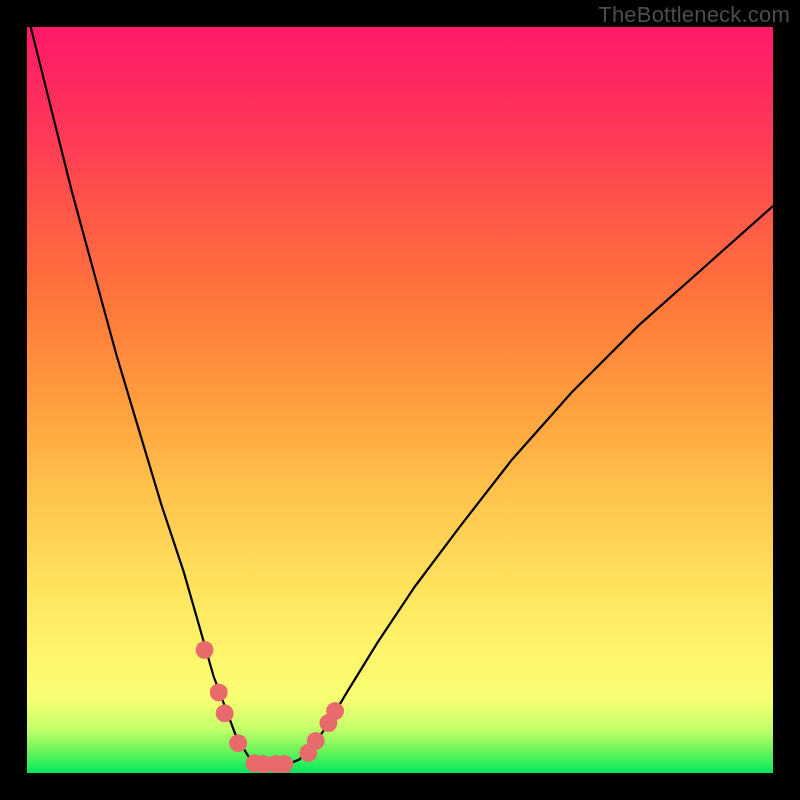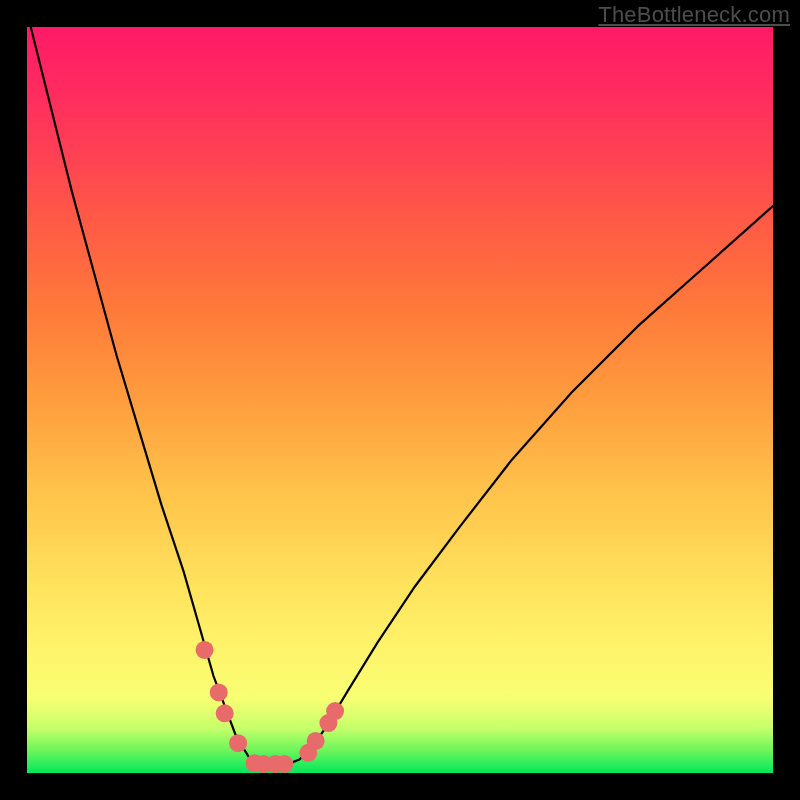--- a/index.html
+++ b/index.html
@@ -49,21 +49,20 @@
   }
   .watermark {
     position: absolute;
     top: 2px;
     right: 10px;
     color: #4d4d4d;
     font-size: 22px;
     font-weight: 500;
     letter-spacing: 0.2px;
     user-select: none;
-    text-decoration: underline;
   }
 </style>
 </head>
 <body>
 
 <div class="frame">
   <div class="plot">
     <svg id="chart-svg" width="746" height="746" viewBox="0 0 746 746">
       <path id="curve-path" fill="none" stroke="#000000" stroke-width="2.2" stroke-linecap="round" d="M0.00 -14.92 L22.38 74.60 L44.76 164.12 L67.14 246.18 L89.52 328.24 L111.90 402.84 L134.28 477.44 L156.66 544.58 L171.58 596.80 L186.50 649.02 L197.69 678.86 L208.88 708.70 L223.80 733.32 L234.99 737.05 L242.45 737.05 L249.91 737.05 L261.10 737.05 L272.29 732.57 L283.48 722.13 L298.40 701.24 L320.78 663.94 L350.62 615.45 L387.92 559.50 L432.68 499.82 L484.90 432.68 L544.58 365.54 L611.72 298.40 L678.86 238.72 L746.00 179.04 "></path>
       <g id="markers-g">

